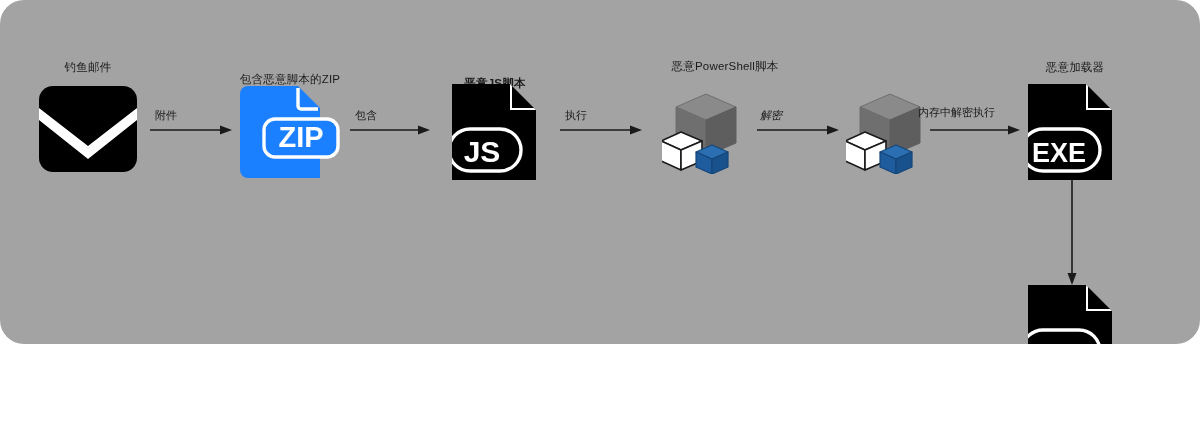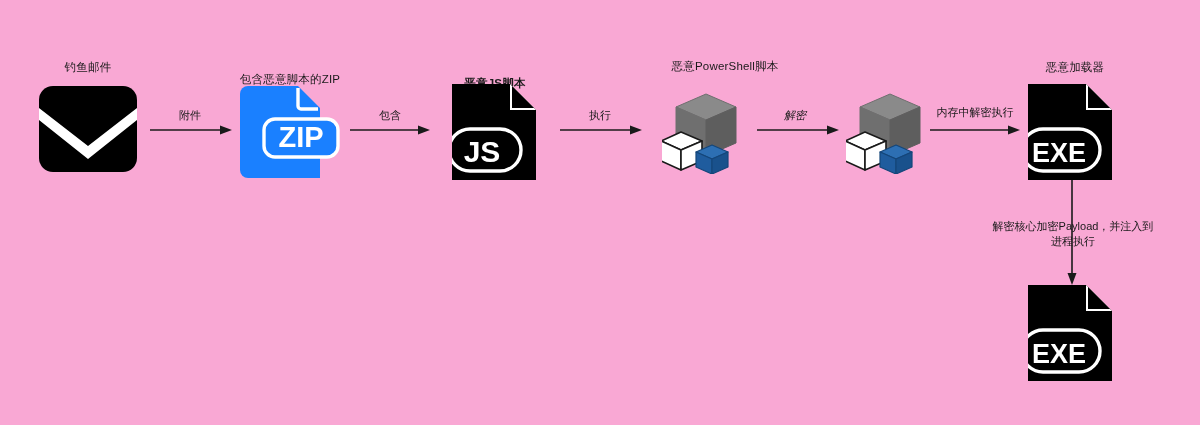--- a/index.html
+++ b/index.html
@@ -6,38 +6,39 @@
     margin: 0;
     padding: 0;
     background: #ffffff;
   }
   body {
     font-family: "Liberation Sans", "DejaVu Sans", sans-serif;
   }
   #canvas {
     position: relative;
     width: 1200px;
-    height: 425px;
-    background: #f9a8d4;
+    height: 344px;
+    background: #a3a3a3;
     overflow: hidden;
+    border-radius: 24px;
   }
   .node-label {
     position: absolute;
     font-size: 11.5px;
     color: #1a1a1a;
     text-align: center;
     white-space: nowrap;
     letter-spacing: 0.2px;
     line-height: 14px;
   }
   .edge-label {
     position: absolute;
     font-size: 11px;
     color: #1a1a1a;
-    text-align: center;
+    text-align: left;
     white-space: nowrap;
     line-height: 14px;
   }
   .edge-label.multiline {
     white-space: normal;
     width: 170px;
     line-height: 15px;
   }
   .arrow-h, .arrow-v {
     position: absolute;
@@ -168,21 +169,20 @@
       <text x="31" y="78" font-family="'Liberation Sans', sans-serif" font-size="27" font-weight="bold" fill="#ffffff" text-anchor="middle">EXE</text>
     </svg>
   </div>
 
   <div class="arrow-v" style="left:1066px; top:180px; width:12px; height:105px;">
     <svg width="12" height="105" viewBox="0 0 12 105">
       <line x1="6" y1="0" x2="6" y2="93" stroke="#1a1a1a" stroke-width="1.6"></line>
       <path d="M 1.5 93 L 10.5 93 L 6 105 Z" fill="#1a1a1a"></path>
     </svg>
   </div>
-  <div class="edge-label multiline" style="left:988px; top:219px;">解密核心加密Payload，并注入到进程执行</div>
 
   <div class="icon" style="left:1028px; top:285px; width:96px; height:96px;">
     <svg width="96" height="96" viewBox="0 0 96 96">
       <path d="M 0 0 L 58 0 L 84 26 L 84 96 L 0 96 Z" fill="#000000"></path>
       <path d="M 58 0 L 58 26 L 84 26 Z" fill="#ffffff"></path>
       <path d="M 60 2 L 60 24 L 82 24 Z" fill="#000000"></path>
       <rect x="-6" y="45" width="78" height="42" rx="21" ry="21" fill="#000000" stroke="#ffffff" stroke-width="3.4"></rect>
       <text x="31" y="78" font-family="'Liberation Sans', sans-serif" font-size="27" font-weight="bold" fill="#ffffff" text-anchor="middle">EXE</text>
     </svg>
   </div>

